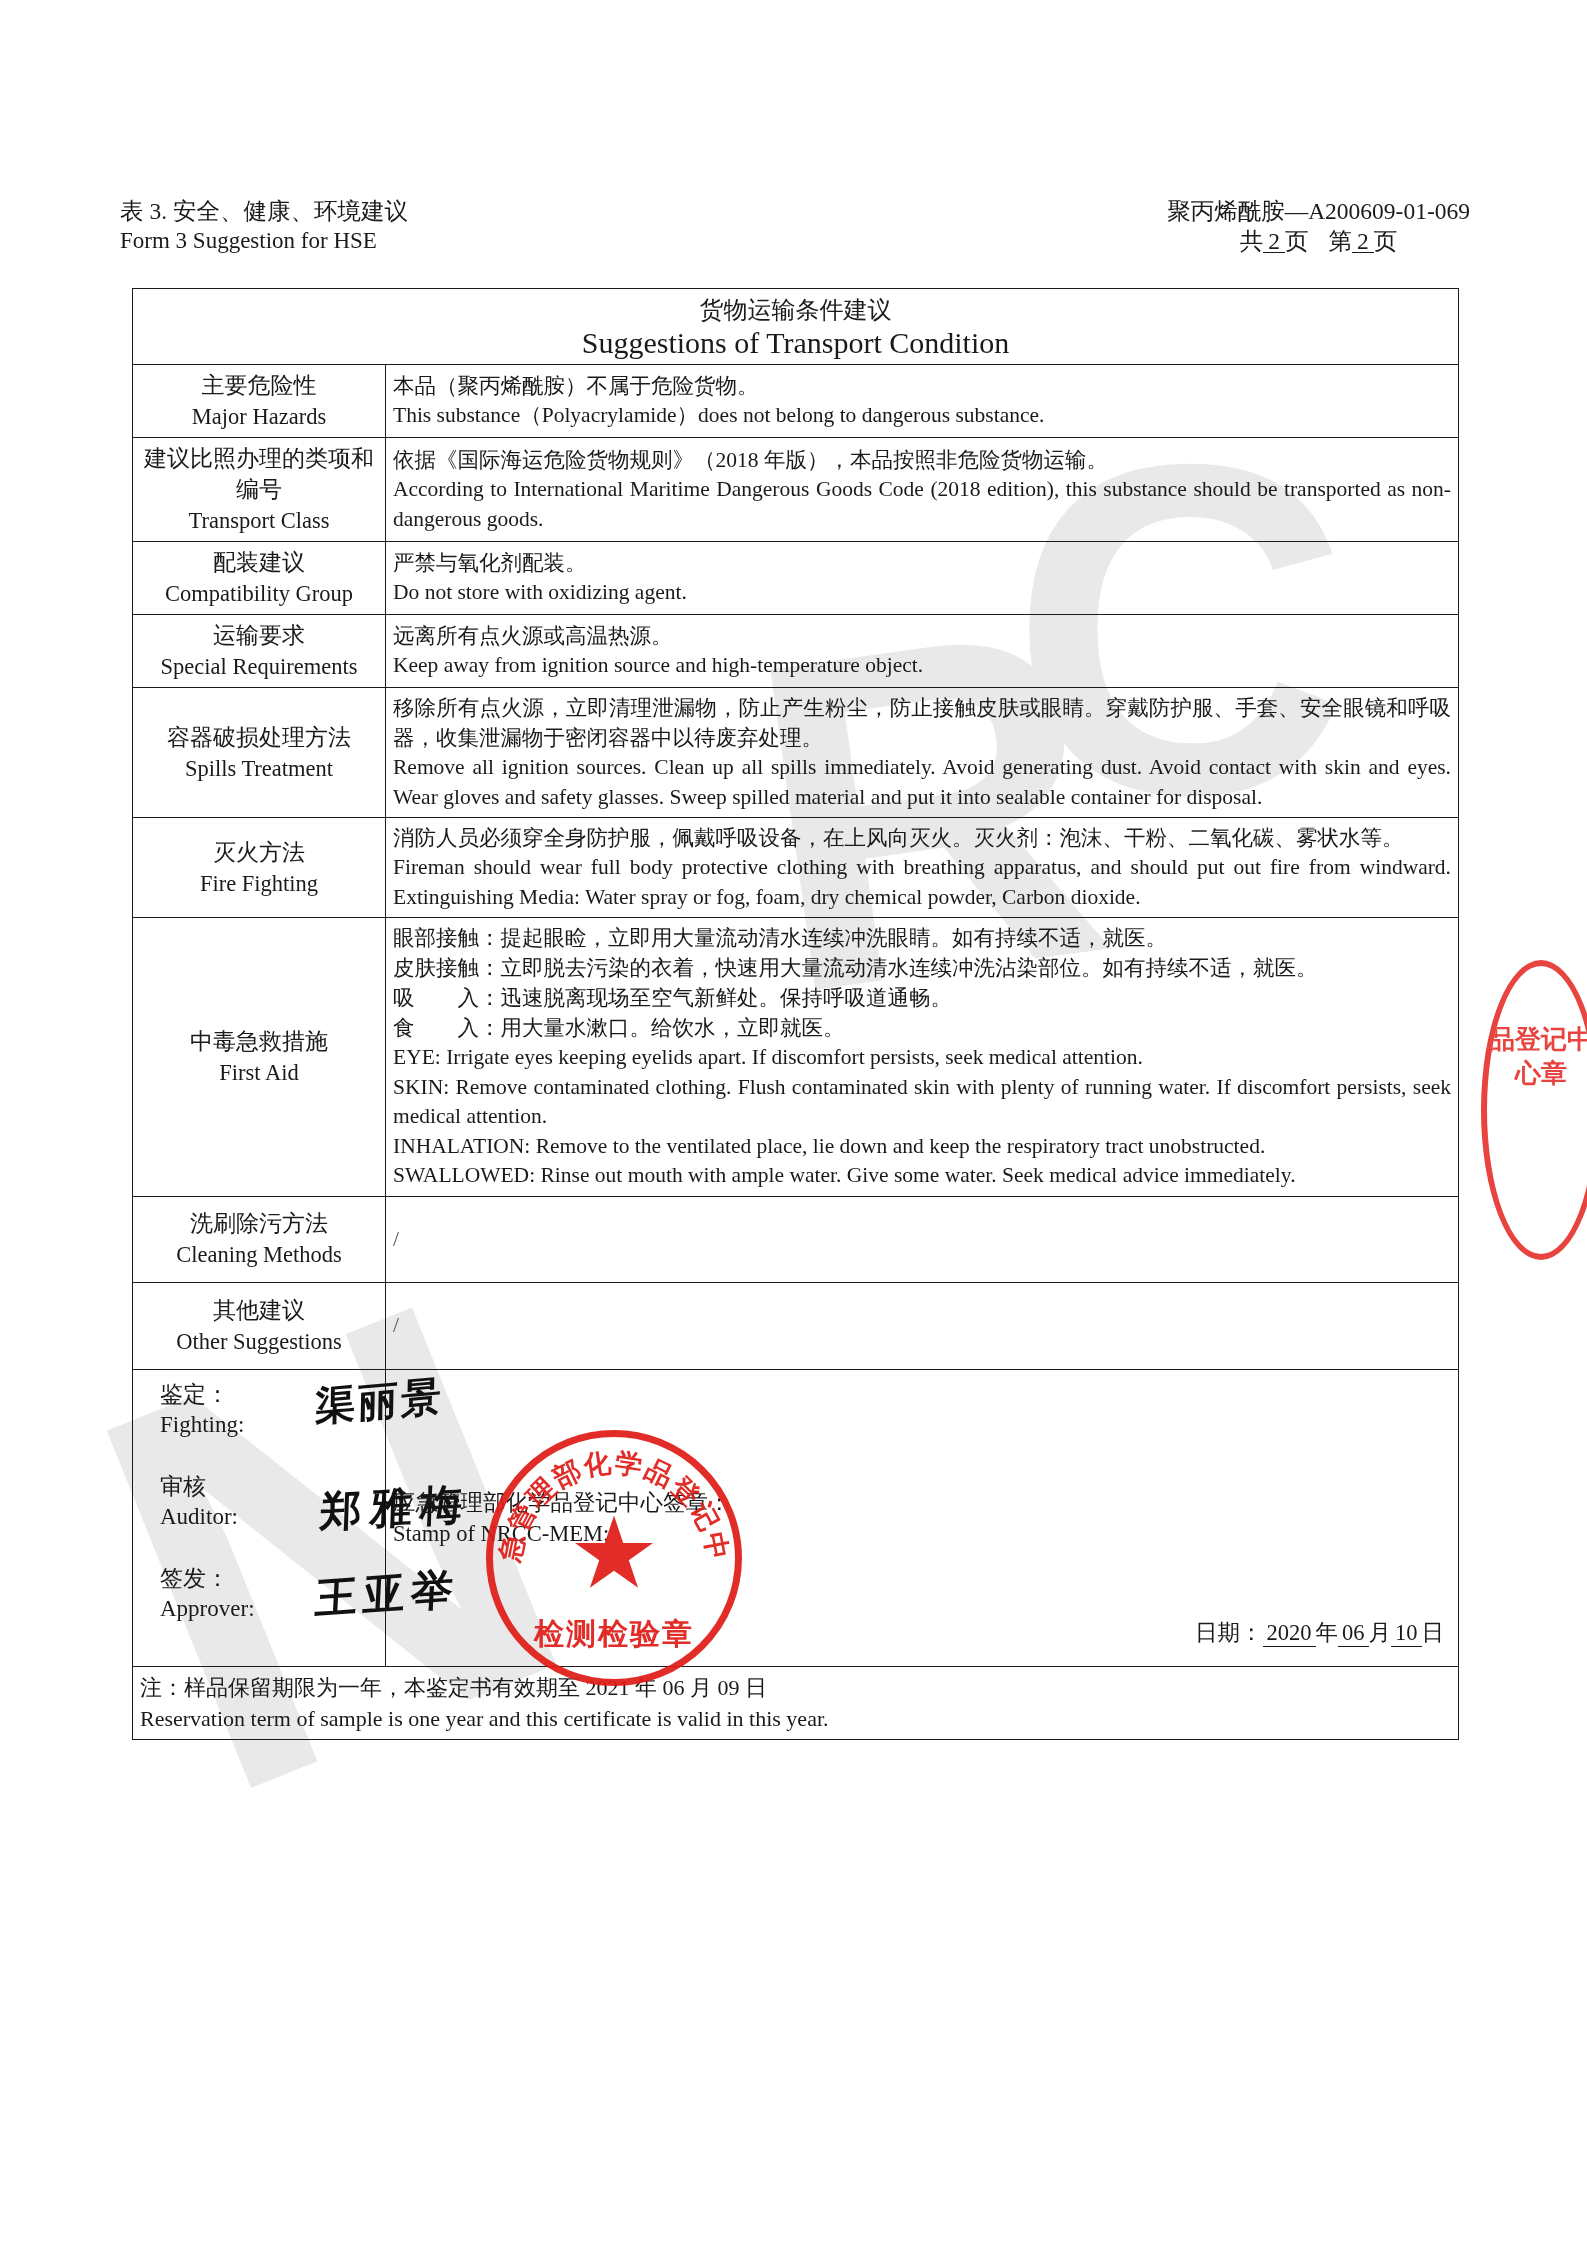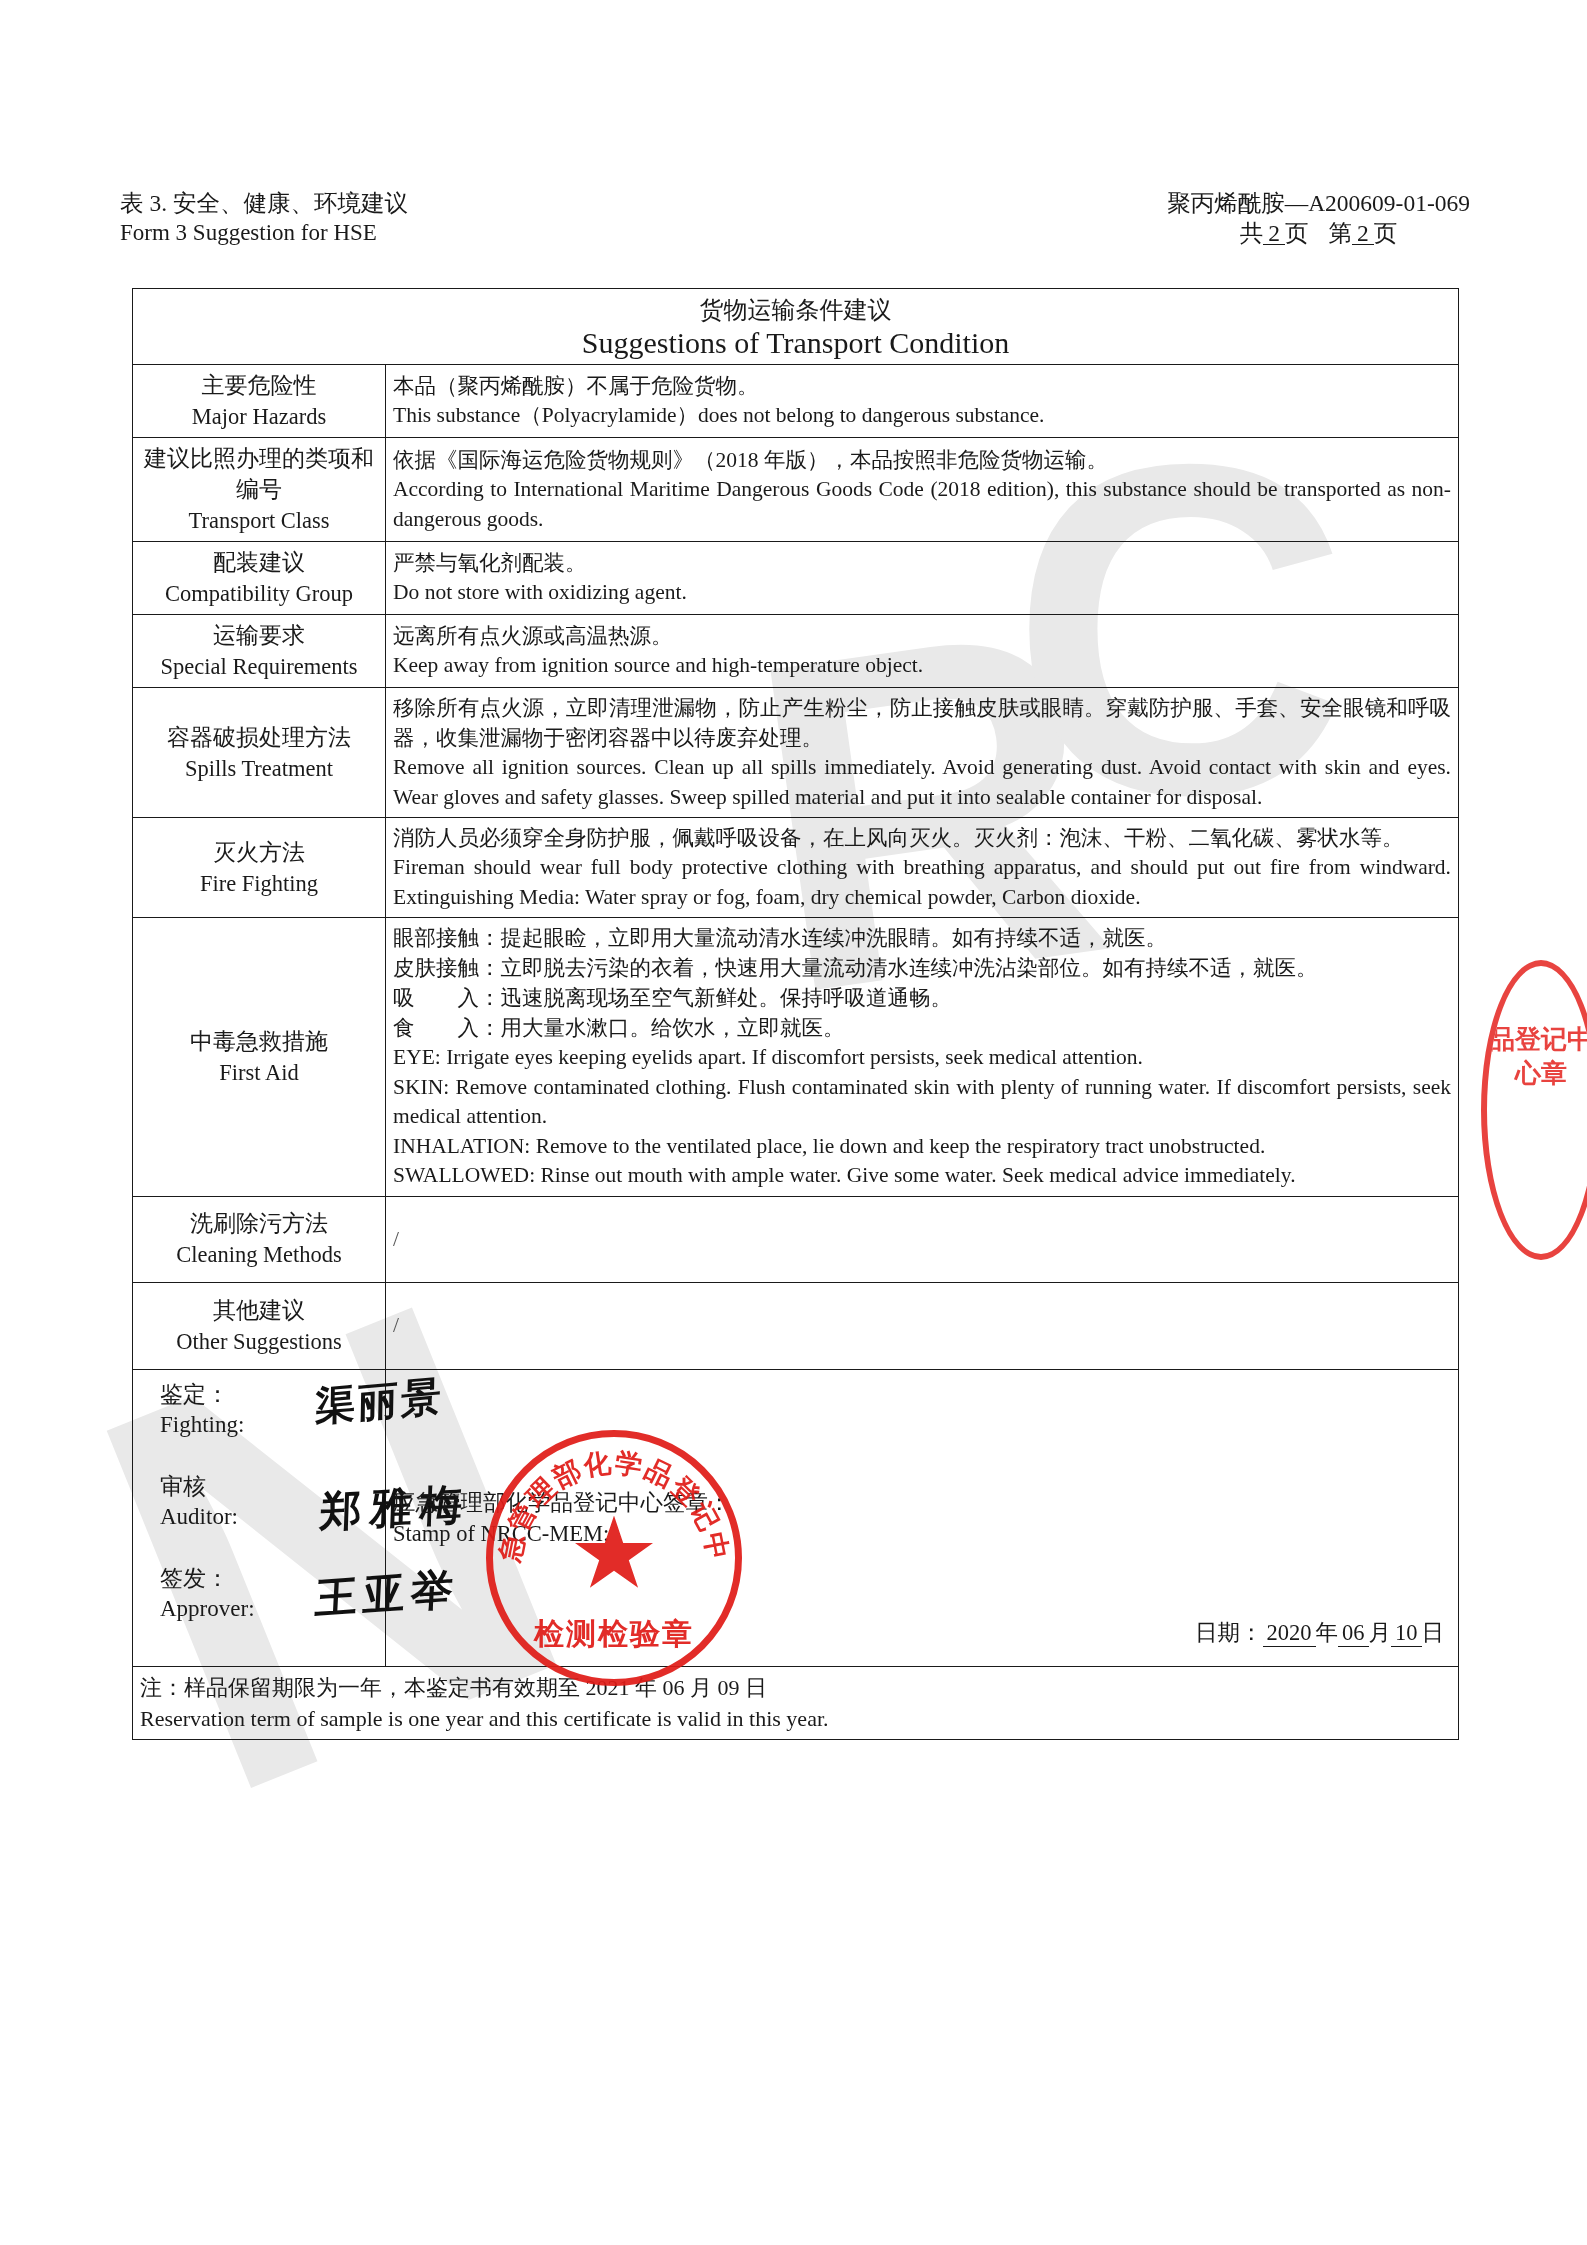--- a/index.html
+++ b/index.html
@@ -54,21 +54,21 @@
   .page {
     position: relative;
     z-index: 2;
     padding: 0;
   }
 
   
   .doc-header {
     position: absolute;
     left: 120px;
-    top: 188px;
+    top: 196px;
     width: 1350px;
     display: flex;
     justify-content: space-between;
     align-items: flex-start;
   }
   .hdr-left { text-align: left; }
   .hdr-right { text-align: center; }
   .hdr-line {
     font-size: 23px;
     line-height: 30px;

